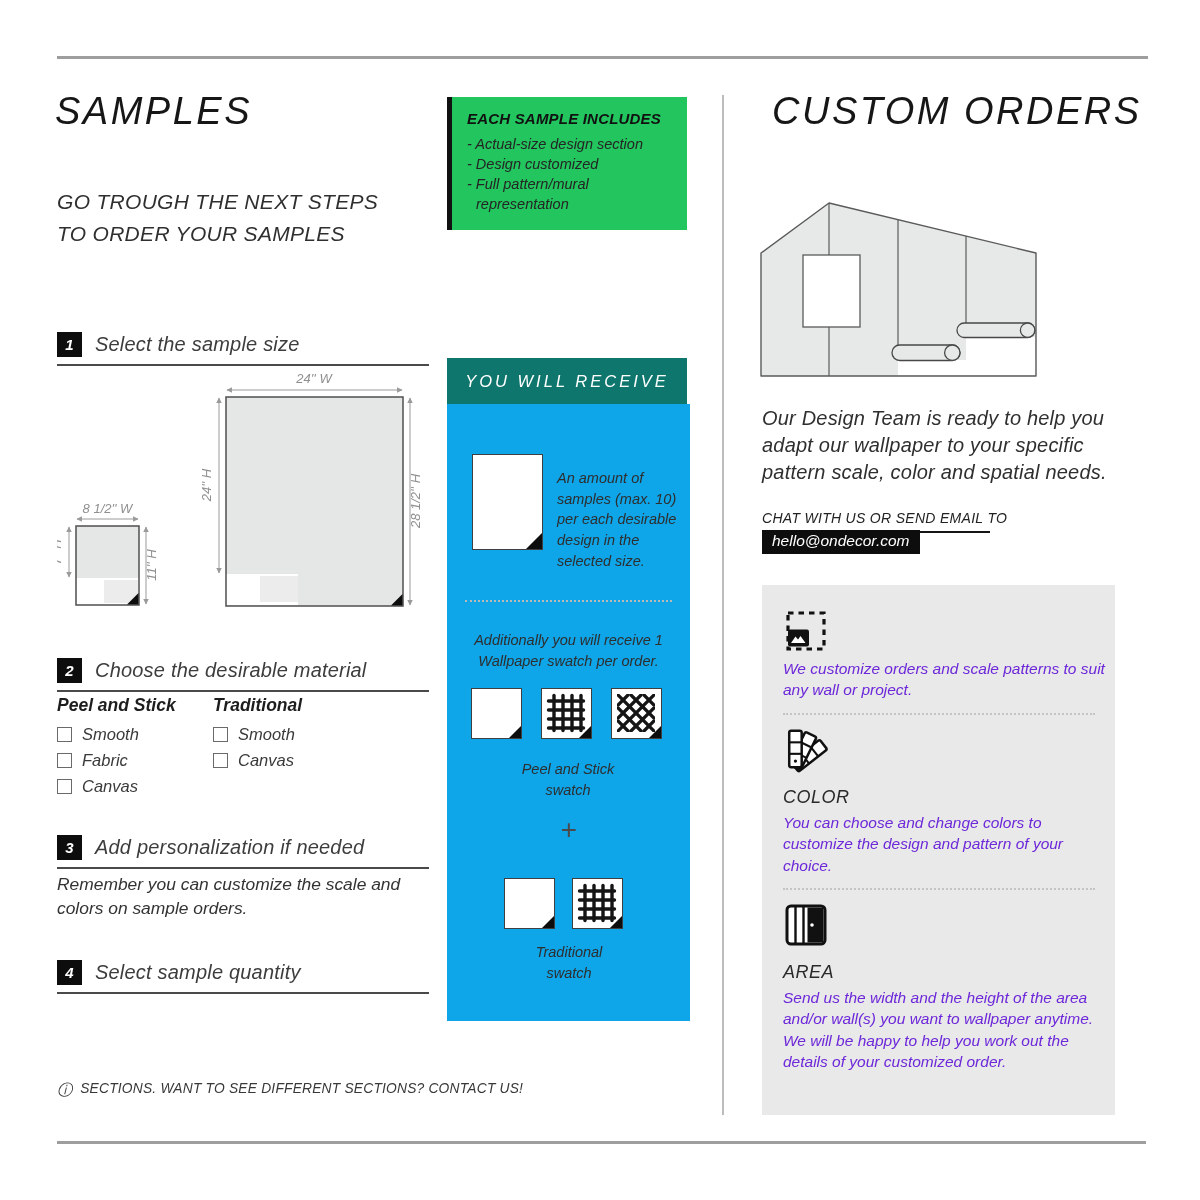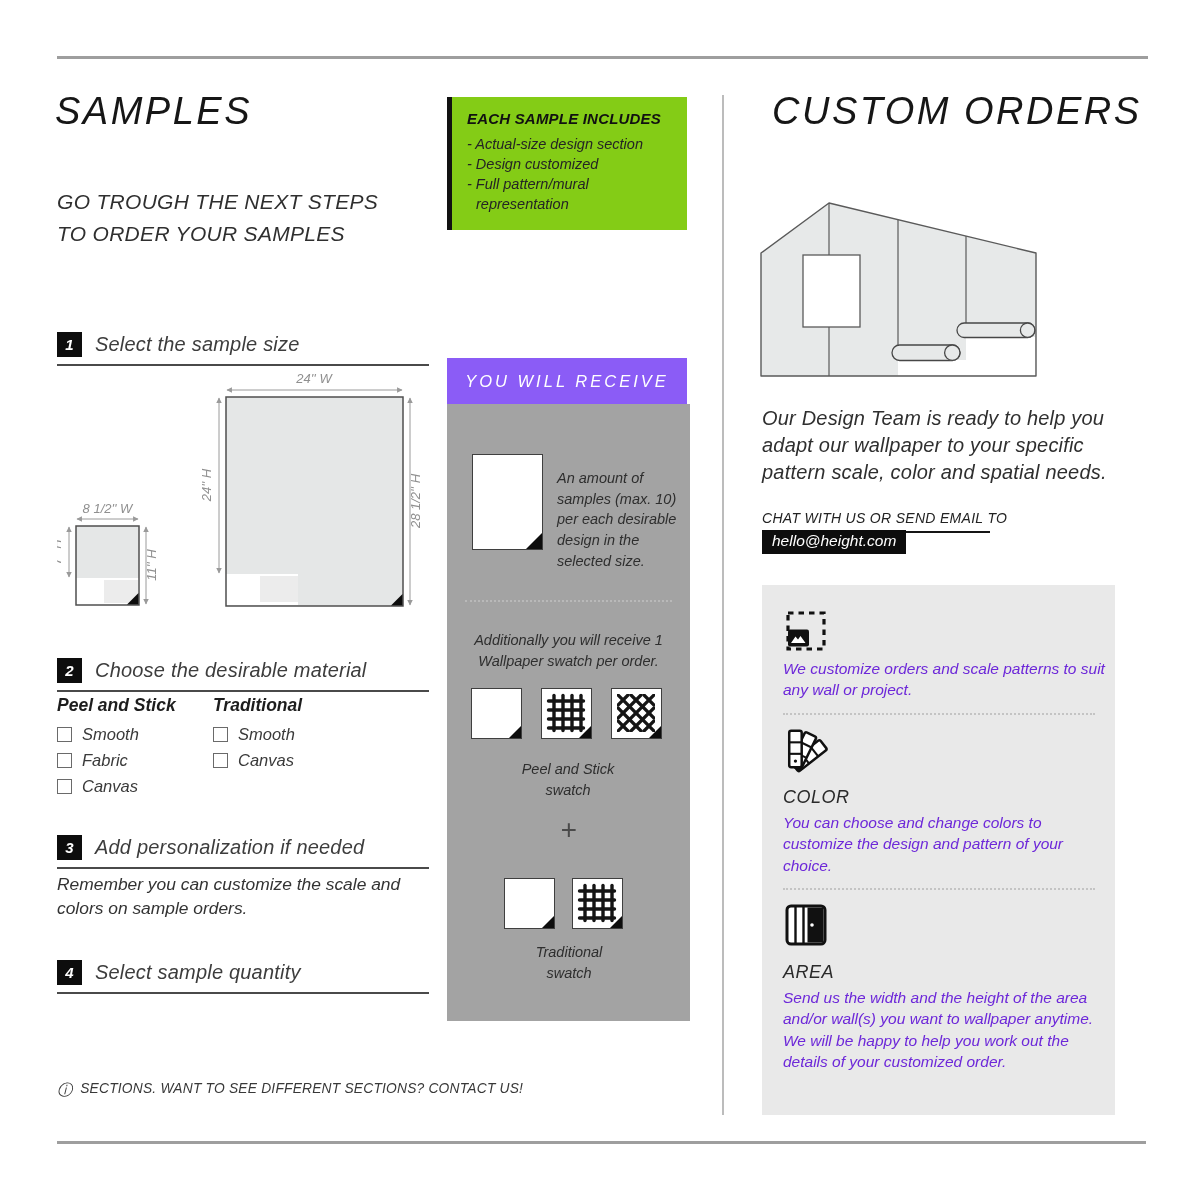--- a/index.html
+++ b/index.html
@@ -20,29 +20,29 @@
     display:flex;align-items:center;justify-content:center;}
   .step-title{font-size:20px;color:#3d3d3d;letter-spacing:.2px;}
   .step-body{font-size:17.4px;color:#333;line-height:1.38;}
 
   
   .mat-col .mat-title{font-size:17.5px;font-weight:bold;color:#1d1d1d;margin-bottom:9px;}
   .mat-opt{font-size:16.5px;color:#3a3a3a;margin-bottom:7px;display:flex;align-items:center;}
   .cb{display:inline-block;width:13px;height:13px;border:1.5px solid #6a6a6a;margin-right:10px;background:#fff;}
 
   
-  .includes-box{background:#84cc16;border-left:5px solid #111;padding:13px 12px 16px 15px;width:208px;}
+  .includes-box{background:#22c55e;border-left:5px solid #111;padding:13px 12px 16px 15px;width:208px;}
   .includes-title{font-size:15px;font-weight:bold;color:#111;letter-spacing:.2px;margin-bottom:7px;}
   .includes-item{font-size:14.5px;color:#242424;line-height:1.38;padding-left:9px;text-indent:-9px;}
   .includes-item::before{content:"- ";}
 
   
-  .receive-bar{background:#8b5cf6;color:#fff;display:flex;align-items:center;justify-content:center;
+  .receive-bar{background:#0f766e;color:#fff;display:flex;align-items:center;justify-content:center;
     font-size:16.5px;letter-spacing:3px;}
-  .receive-panel{background:#a3a3a3;}
+  .receive-panel{background:#0ea5e9;}
   .page-icon{background:#fff;border:1.5px solid #3f3f3f;position:absolute;}
   .fold::after{content:"";position:absolute;right:0;bottom:0;width:0;height:0;
     border-left:16px solid transparent;border-bottom:16px solid #0d0d0d;}
   .small-text{font-size:14.5px;line-height:1.43;color:#2e2e2e;}
   .dotsep{border-top:2px dotted #b9b9b9;height:0;}
   .swatch{position:relative;width:51px;height:51px;background:#fff;border:1.5px solid #3f3f3f;box-sizing:border-box;}
   .swatch.fold-s::after{content:"";position:absolute;right:0;bottom:0;width:0;height:0;
     border-left:12px solid transparent;border-bottom:12px solid #0d0d0d;}
   .plus-sign{font-size:28px;color:#4a4a4a;font-weight:300;}
 
@@ -261,21 +261,21 @@
     <circle cx="212.3" cy="162.7" r="7.7" fill="#e7e9e9" stroke="#474747" stroke-width="1.3"></circle>
     <rect x="217" y="133" width="78" height="14.5" rx="7.2" fill="#e7e9e9" stroke="#474747" stroke-width="1.3"></rect>
     <circle cx="287.6" cy="140.2" r="7.2" fill="#e7e9e9" stroke="#474747" stroke-width="1.3"></circle>
     <polygon points="21,186 21,63 89,13 296,63 296,186" fill="none" stroke="#5a5a5a" stroke-width="1.4" stroke-linejoin="round"></polygon>
   </svg>
 
   <div class="abs intro" style="left:762px;top:405px;width:380px;">Our Design Team is ready to help you adapt our wallpaper to your specific pattern scale, color and spatial needs.</div>
 
   <div class="abs chat-wrap" style="left:762px;top:510px;">CHAT WITH US OR SEND EMAIL TO</div>
   <div class="abs" style="left:762px;top:530px;">
-    <span class="email-box">hello@height.com</span>
+    <span class="email-box">hello@ondecor.com</span>
   </div>
 
   <div class="abs features-panel" style="left:762px;top:585px;width:353px;height:530px;">
 
     
     <svg width="46" height="46" viewBox="0 0 46 46">
       <rect x="5" y="5" width="36" height="36" fill="none" stroke="#111" stroke-width="3.2" stroke-dasharray="5.5 5"></rect>
       <rect x="5" y="21.5" width="21" height="17" rx="2" fill="#111"></rect>
       <path d="M8 35 L12.5 28.5 L15 31.5 L17.5 28 L22.5 35 Z" fill="#fff"></path>
     </svg>

